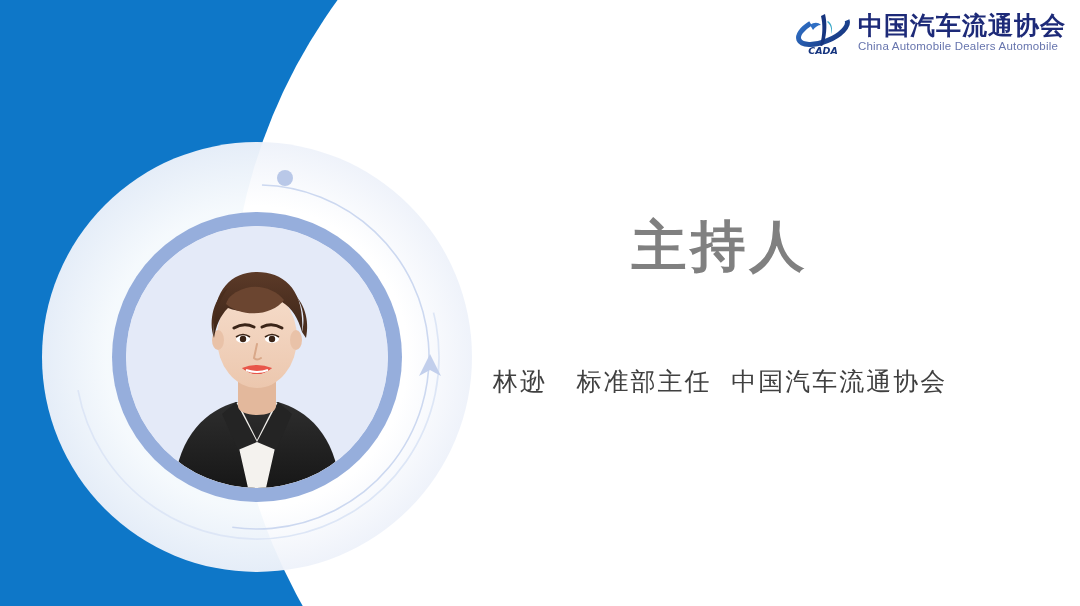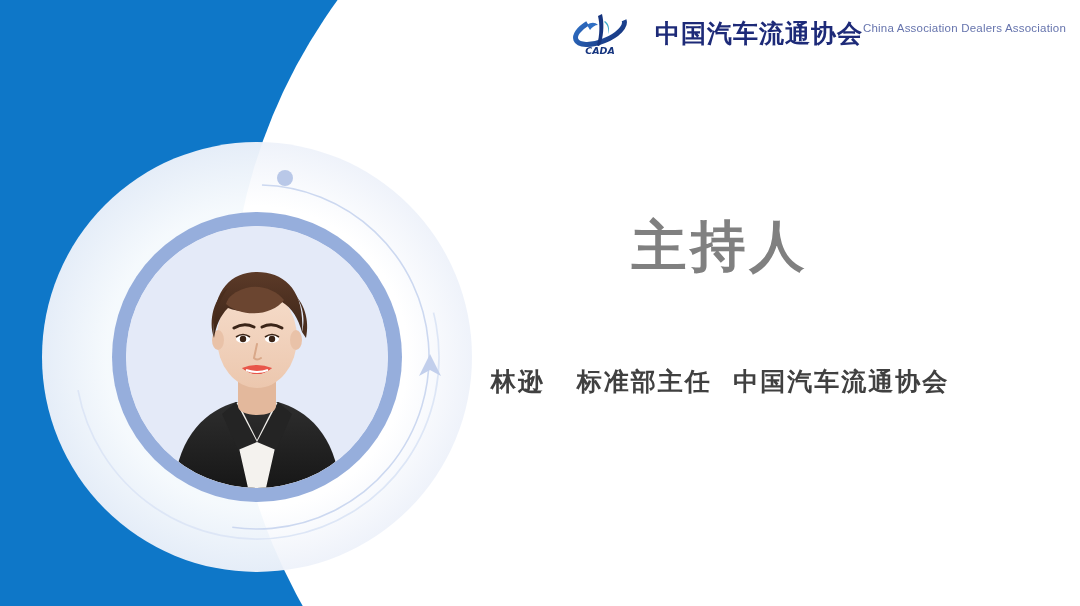--- a/index.html
+++ b/index.html
@@ -77,21 +77,21 @@
     font-weight: bold;
     color: #808080;
     letter-spacing: 4px;
     line-height: 1.1;
     margin: 16px;
     padding: 0;
   }
   .slide-subtitle {
     font-family: "DejaVu Serif", "Liberation Serif", serif;
     font-size: 25px;
-    font-weight: bold;
+    font-weight: normal;
     color: #404040;
     letter-spacing: 2px;
     margin: 0;
     padding: 0;
     margin-top: 88px;
     white-space: pre;
     text-align: center;
   }
 
   
@@ -104,23 +104,22 @@
     height: 48px;
   }
   .logo-mark {
     width: 62px;
     height: 46px;
     margin-right: 4px;
     flex: none;
   }
   .logo-text {
     display: flex;
-    flex-direction: row;
+    flex-direction: column;
     justify-content: flex-start;
-    margin-left: 20px;
   }
   .logo-cn {
     font-family: "DejaVu Sans", sans-serif;
     font-size: 25px;
     font-weight: bold;
     color: #1d2a78;
     letter-spacing: 1px;
     line-height: 1.06;
     white-space: nowrap;
   }
@@ -253,17 +252,17 @@
       <path d="M33 3 C35 11 35 22 32 32 C31 35 29 36 28 34 C31 24 31 13 29 5 Z" fill="#16357f"></path>
 
       <path d="M18 14 C22 11 26 11 29 14 C26 14 23 16 21 19 Z" fill="#2f6fc4"></path>
 
       <path d="M36 10 C40 13 41 18 39 23 C40 17 38 13 35 11 Z" fill="#3aa8c8"></path>
 
       <text x="31" y="43" text-anchor="middle" font-family="DejaVu Sans, sans-serif" font-size="9.5" font-weight="bold" font-style="italic" fill="#16357f">CADA</text>
     </svg>
     <div class="logo-text">
       <div class="logo-cn">中国汽车流通协会</div>
-      <div class="logo-en">China Association Dealers Association</div>
+      <div class="logo-en">China Automobile Dealers Automobile</div>
     </div>
   </div>
 
 </div>
 
 </body></html>

